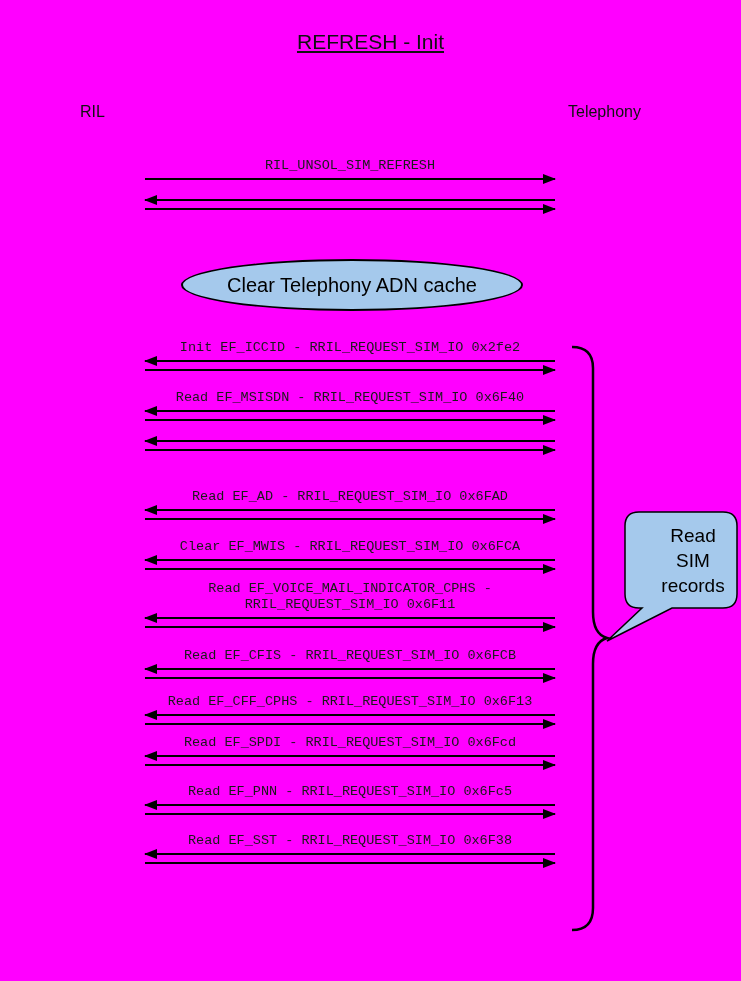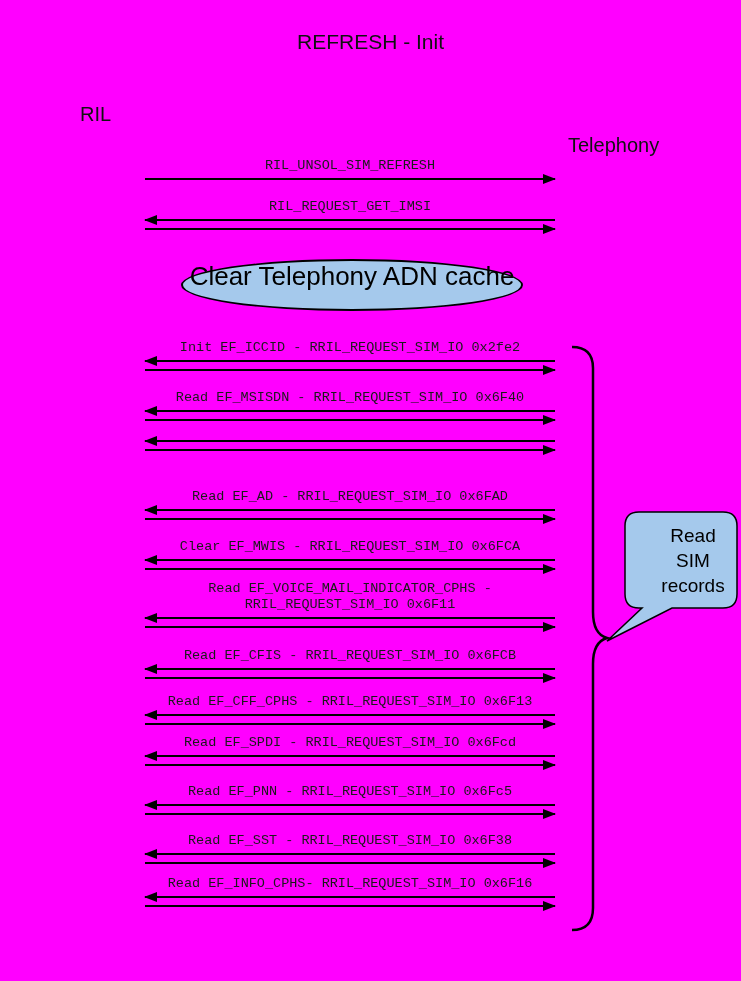--- a/index.html
+++ b/index.html
@@ -1,39 +1,39 @@
 <!DOCTYPE html>
 <html style="--bg: #FF00FF; --bubble: #A5C9EC;"><head>
 <meta charset="utf-8">
 <style>
   html,body{margin:0;padding:0;}
   body{background:var(--bg,#FF00FF);font-family:"Liberation Sans",sans-serif;}
   .canvas{position:relative;width:741px;height:981px;background:var(--bg,#FF00FF);overflow:hidden;}
 
   .title{position:absolute;top:30px;left:0;width:741px;text-align:center;
-         font-size:21px;color:#111;}
+         font-size:21px;color:#111;text-decoration:underline;}
 
-  .actor{position:absolute;top:103px;font-size:20px;color:#111;}
+  .actor{position:absolute;top:103px;font-size:16px;color:#111;}
   .actor-left{left:80px;}
-  .actor-right{left:568px;margin-top:31px;}
+  .actor-right{left:568px;}
 
   .msg{position:absolute;left:145px;width:410px;}
   .msg-label{font-family:"Liberation Mono","DejaVu Sans Mono",monospace;
              font-size:13.5px;line-height:16px;color:#1a1a1a;text-align:center;
              white-space:pre-line;margin-bottom:4px;}
   .line{position:relative;height:2px;background:#000;margin-bottom:7px;}
   .line.to-right::after{content:"";position:absolute;right:-1px;top:-4px;width:0;height:0;
         border-left:13px solid #000;border-top:5px solid transparent;border-bottom:5px solid transparent;}
   .line.to-left::before{content:"";position:absolute;left:-1px;top:-4px;width:0;height:0;
         border-right:13px solid #000;border-top:5px solid transparent;border-bottom:5px solid transparent;}
 
   .note-ellipse{position:absolute;left:181px;top:259px;width:338px;height:48px;
         border-radius:50%;background:var(--bubble,#A5C9EC);border:2px solid #000;
-        display:flex;justify-content:center;
-        font-size:26px;color:#000;}
+        display:flex;align-items:center;justify-content:center;
+        font-size:20px;color:#000;}
 
   .overlay{position:absolute;left:0;top:0;pointer-events:none;}
 
   .callout-text{position:absolute;left:625px;top:512px;width:136px;height:96px;
         display:flex;align-items:center;justify-content:center;text-align:center;
         font-size:19px;line-height:25px;color:#000;white-space:pre-line;}
 </style>
 </head>
 <body>
 
@@ -43,21 +43,20 @@
 
   <div class="actor actor-left">RIL</div>
   <div class="actor actor-right">Telephony</div>
 
   <div class="msg" style="top:158px">
     <div class="msg-label">RIL_UNSOL_SIM_REFRESH</div>
     <div class="line to-right"></div>
   </div>
 
   <div class="msg" style="top:199px">
-    <div class="msg-label">RIL_REQUEST_GET_IMSI</div>
     <div class="line to-left"></div>
     <div class="line to-right"></div>
   </div>
 
   <div class="note-ellipse">
     <span>Clear Telephony ADN cache</span>
   </div>
 
   <div class="msg" style="top:340px">
     <div class="msg-label">Init EF_ICCID - RRIL_REQUEST_SIM_IO 0x2fe2</div>
@@ -118,25 +117,20 @@
     <div class="line to-left"></div>
     <div class="line to-right"></div>
   </div>
 
   <div class="msg" style="top:833px">
     <div class="msg-label">Read EF_SST - RRIL_REQUEST_SIM_IO 0x6F38</div>
     <div class="line to-left"></div>
     <div class="line to-right"></div>
   </div>
 
-  <div class="msg" style="top:876px">
-    <div class="msg-label">Read EF_INFO_CPHS- RRIL_REQUEST_SIM_IO 0x6F16</div>
-    <div class="line to-left"></div>
-    <div class="line to-right"></div>
-  </div>
 
   <svg class="overlay" width="741" height="981" viewBox="0 0 741 981">
     <path d="M 572 347 Q 593 347 593 368 L 593 612 Q 593 634 607 638 Q 593 642 593 664 L 593 908 Q 593 930 572 930" fill="none" stroke="#000" stroke-width="2.5"></path>
     <path d="M 639 512 L 723 512 Q 737 512 737 526 L 737 594 Q 737 608 723 608 L 672 608 L 607 641 L 642 608 L 639 608 Q 625 608 625 594 L 625 526 Q 625 512 639 512 Z" fill="var(--bubble,#A5C9EC)" stroke="#000" stroke-width="1.5"></path>
   </svg>
 
   <div class="callout-text">Read
 SIM
 records</div>
 

